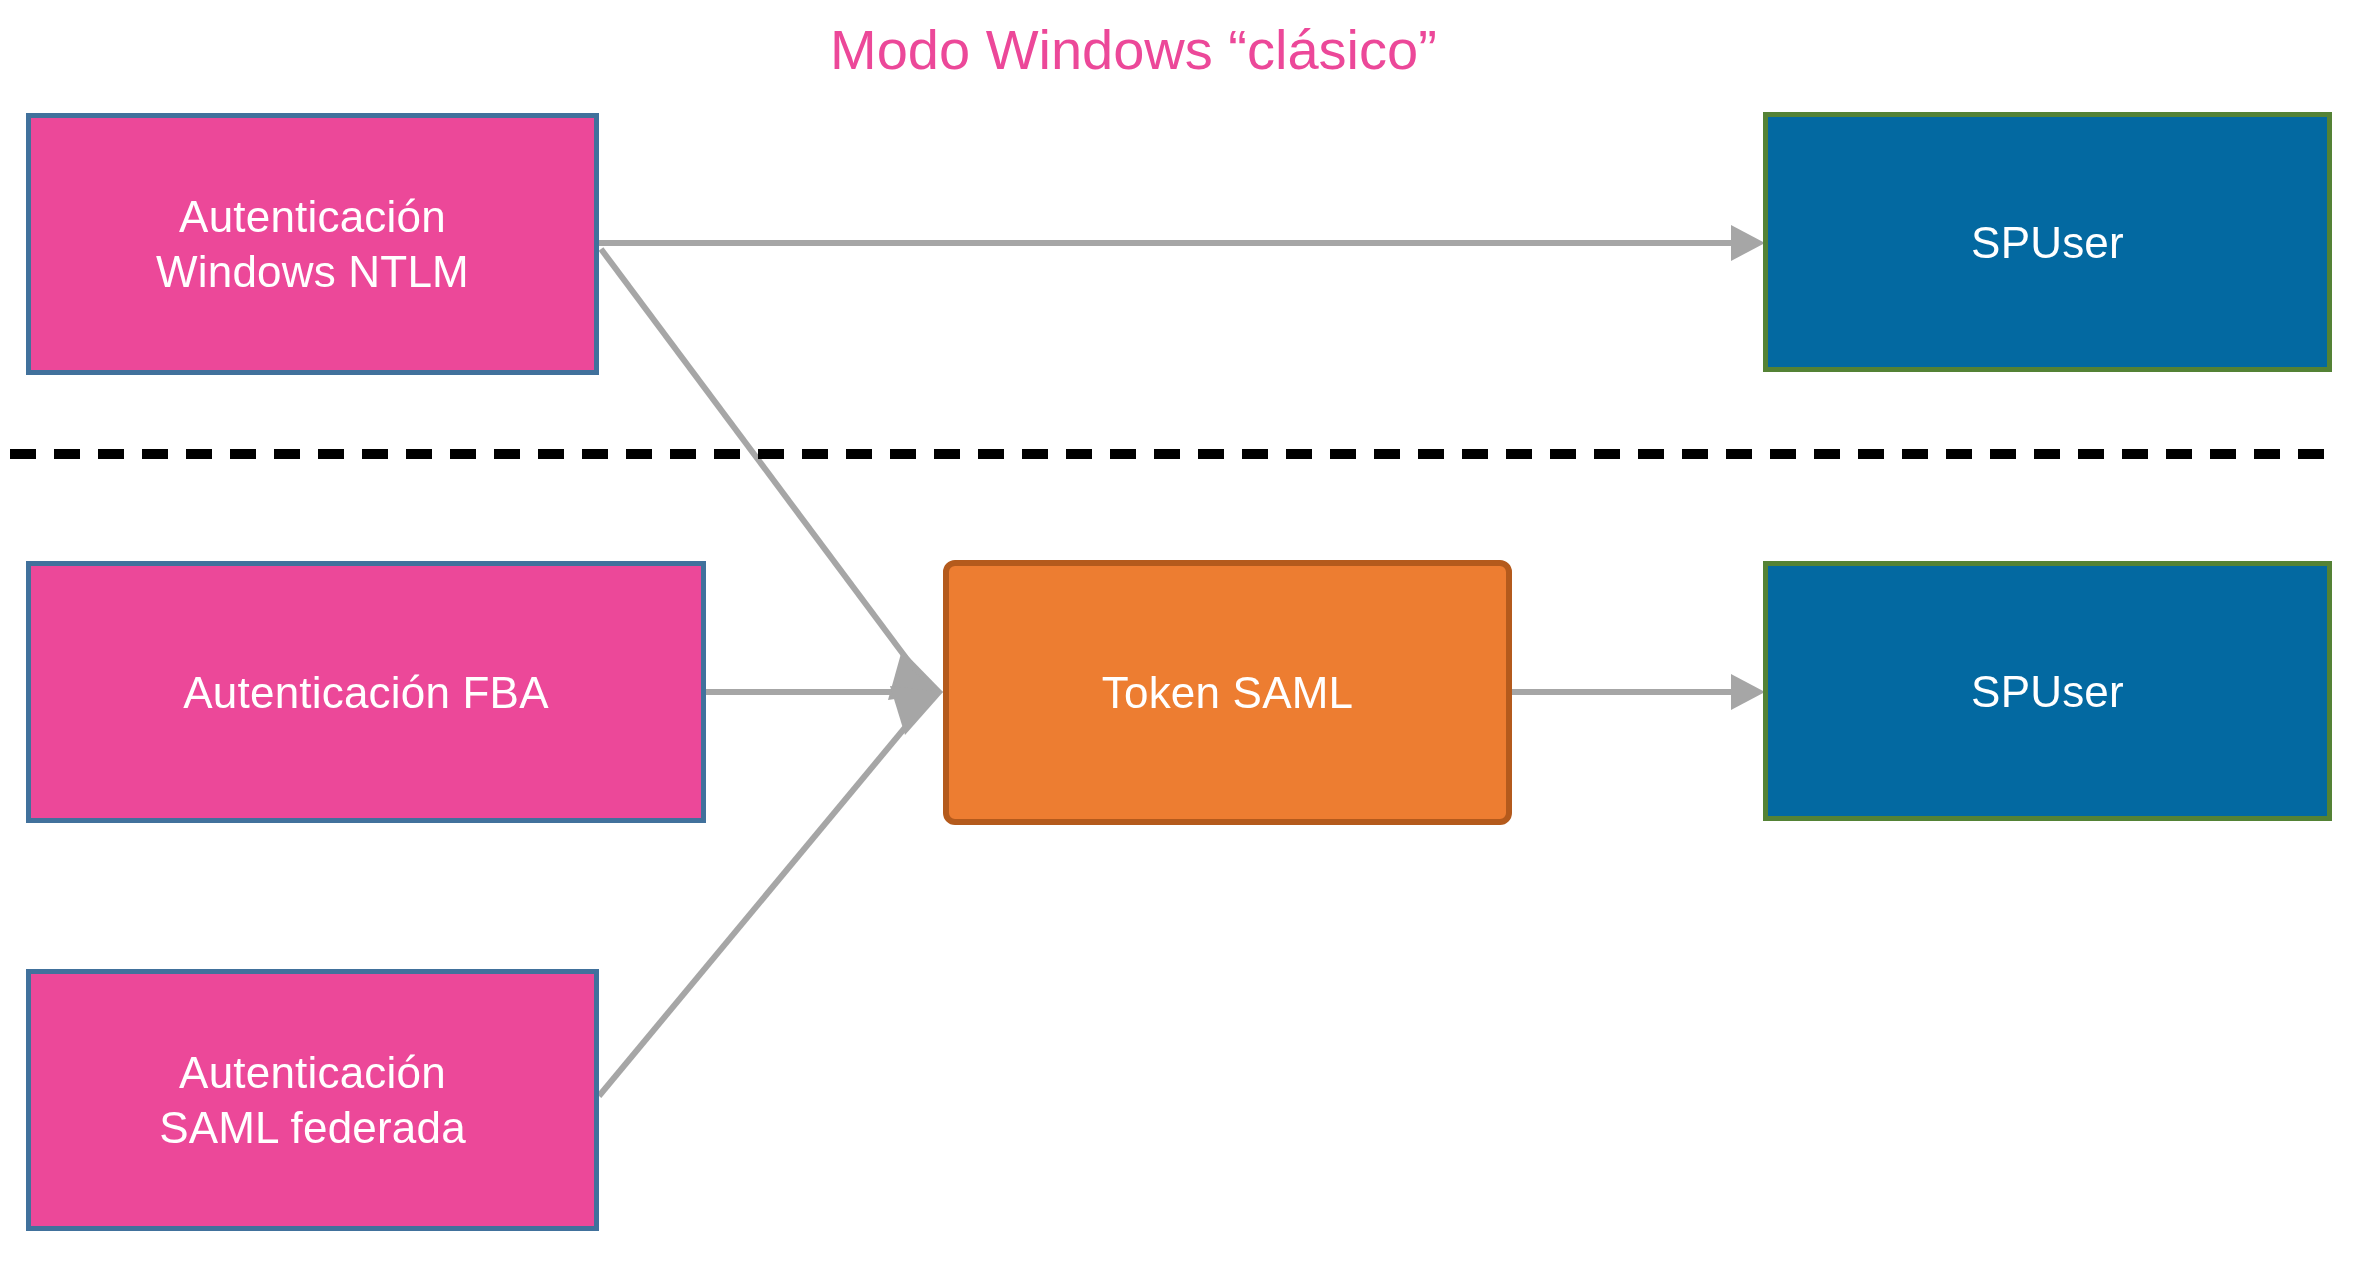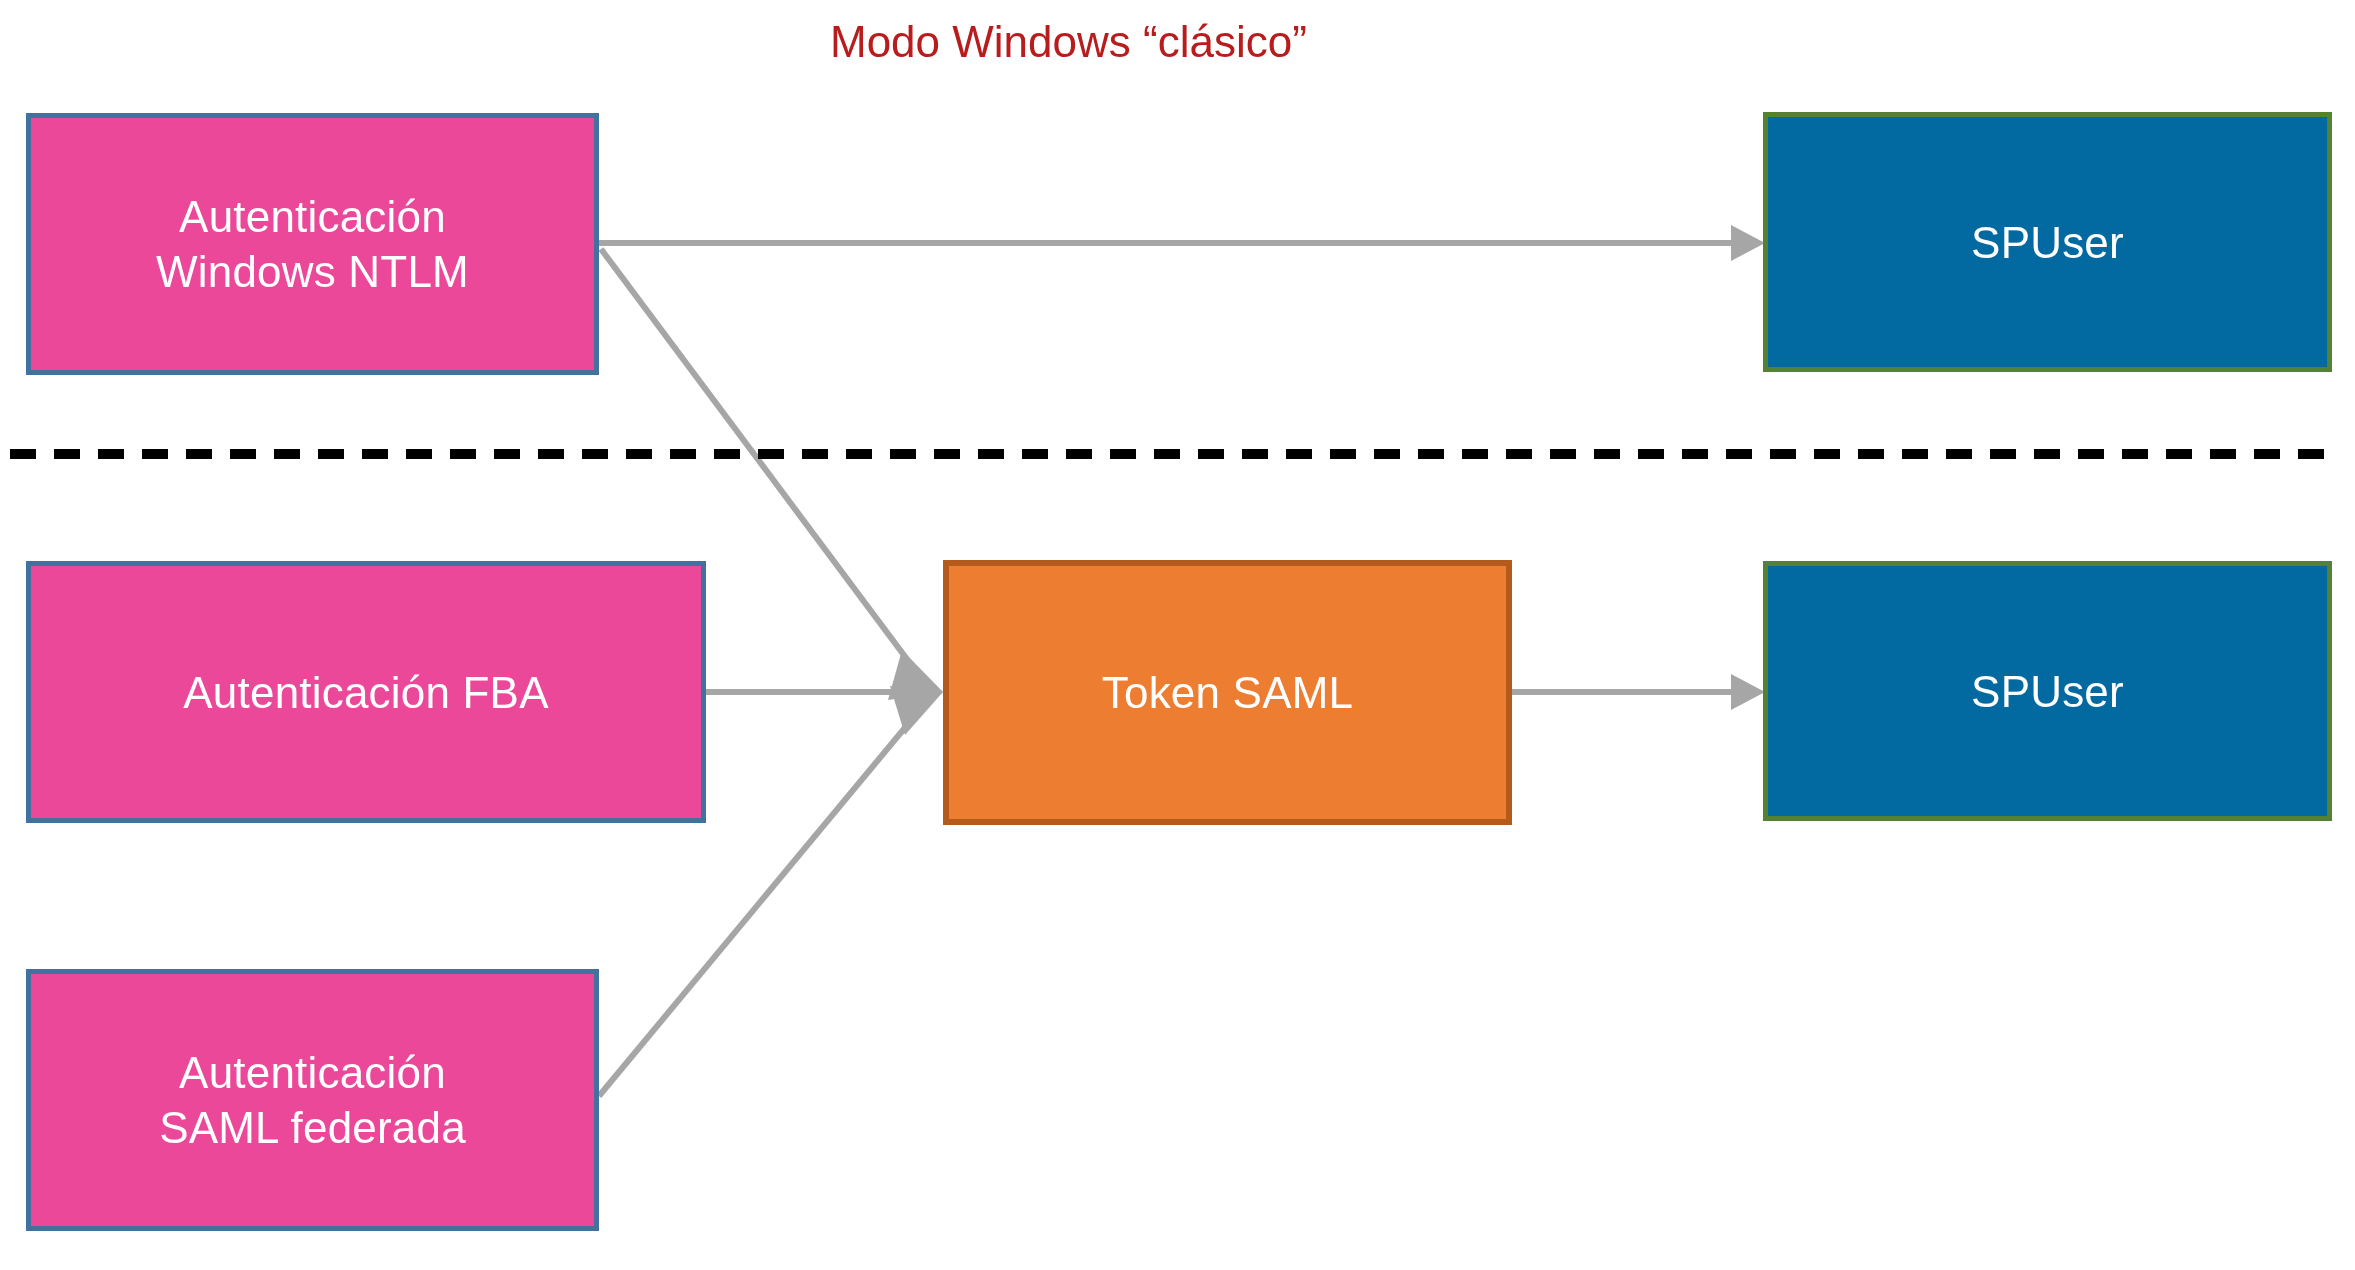--- a/index.html
+++ b/index.html
@@ -36,22 +36,22 @@
   .node-green {
     background: #0369a1;
     border: 5px solid #548235;
   }
   .node-orange {
     background: #ED7D31;
     border: 6px solid #B45A1C;
   }
   .caption {
     position: absolute;
-    color: #b91c1c;
-    font-size: 44px;
+    color: #ec4899;
+    font-size: 56px;
     line-height: 1.2;
     white-space: nowrap;
     font-weight: 400;
   }
   #edges {
     position: absolute;
     left: 0;
     top: 0;
     width: 2355px;
     height: 1270px;
@@ -105,18 +105,18 @@
   <div class="node node-blue" style="left:26px; top:113px; width:573px; height:262px;">Autenticación
 Windows NTLM</div>
 
   <div class="node node-green" style="left:1763px; top:112px; width:569px; height:260px;">SPUser</div>
 
   <div class="node node-blue" style="left:26px; top:561px; width:680px; height:262px;">Autenticación FBA</div>
 
   <div class="node node-blue" style="left:26px; top:969px; width:573px; height:262px;">Autenticación
 SAML federada</div>
 
-  <div class="node node-orange" style="left:943px; top:560px; width:569px; height:265px;">Token SAML</div>
+  <div class="node node-orange" style="left:943px; top:560px; width:569px; height:265px;border-radius:12px;">Token SAML</div>
 
   <div class="node node-green" style="left:1763px; top:561px; width:569px; height:260px;">SPUser</div>
 
 
 </div>
 
 </body></html>

